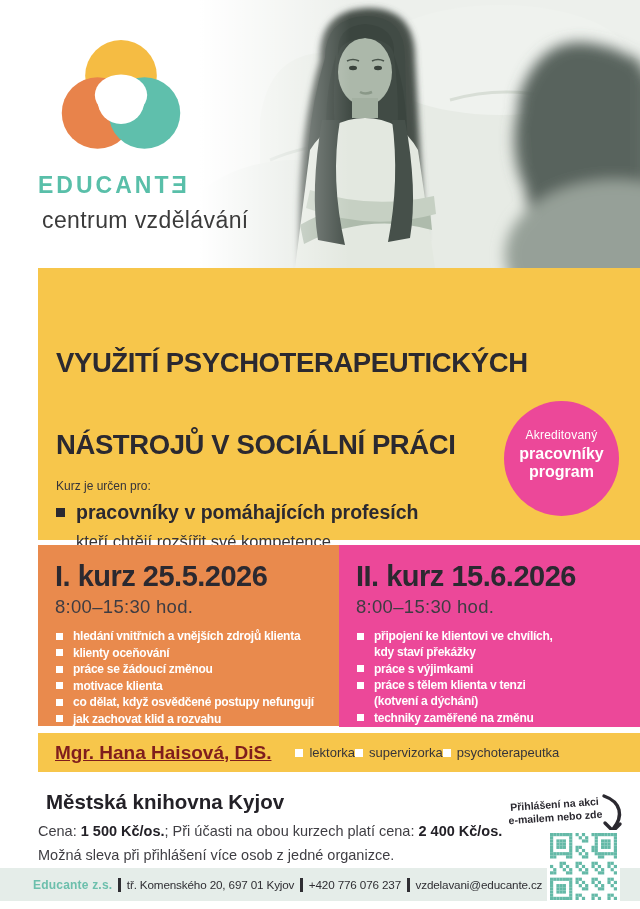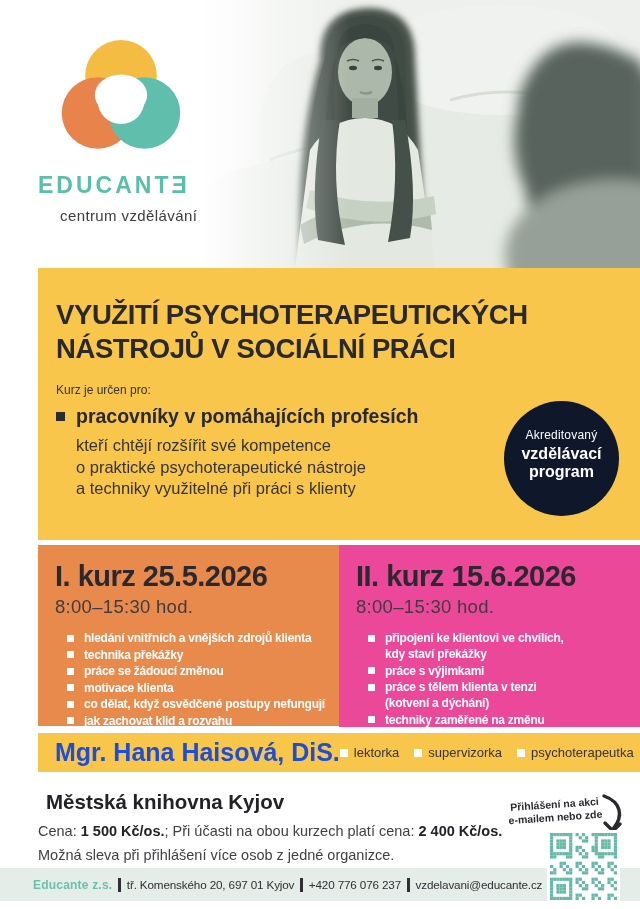--- a/index.html
+++ b/index.html
@@ -3,60 +3,60 @@
 <meta charset="utf-8">
 <style>
   html,body{margin:0;padding:0;background:#fff;}
   .poster{position:relative;width:640px;height:909px;background:#fff;overflow:hidden;
           font-family:"Liberation Sans","DejaVu Sans",sans-serif;color:#2B2930;}
 
   
   .brand{position:absolute;left:38px;top:40px;width:220px;z-index:3;}
   .logo-mark{display:block;margin-left:14px;}
   .brand-name{font-size:23px;font-weight:bold;color:#59BFA9;letter-spacing:3px;margin-top:8px;}
-  .brand-tagline{font-size:15px;color:#3B3B3B;margin:8px 0 0 22px;letter-spacing:0.4px;}
+  .brand-tagline{font-size:23px;color:#3B3B3B;margin:8px 0 0 4px;letter-spacing:0.4px;}
 
   
   .hero{position:absolute;top:0;right:0;width:440px;height:268px;z-index:1;}
   .hero svg{display:block;}
 
   
   .title-band{position:absolute;left:38px;top:268px;width:602px;height:272px;background:#F7C64B;
               box-sizing:border-box;padding:30px 18px 0;z-index:2;}
   .title-band h1{margin:0;font-size:27.5px;line-height:34px;font-weight:800;color:#2B2930;letter-spacing:-0.4px;}
-  .title-band h1 span{display:block;white-space:nowrap;}
+  .title-band h1 span{display:block;white-space:nowrap;margin-top:48px;}
   .lead{margin:17px 0 6px;font-size:12px;color:#36343A;}
   .audience{list-style:none;margin:0;padding:0;}
   .audience li{position:relative;padding-left:20px;font-size:19.5px;font-weight:bold;line-height:27px;color:#2B2930;}
   .audience .sq{position:absolute;left:0;top:9px;width:9px;height:9px;background:#2B2930;}
   .desc{margin:5px 0 0 20px;font-size:16.5px;line-height:21.5px;color:#36343A;white-space:pre-line;}
 
   
   .badge{position:absolute;left:466px;top:133px;width:115px;height:115px;border-radius:50%;
-         background:#0f172a;color:#fff;text-align:center;box-sizing:border-box;padding-top:27px;}
+         background:#ec4899;color:#fff;text-align:center;box-sizing:border-box;padding-top:27px;}
   .badge .b1{font-size:12px;letter-spacing:0.2px;}
   .badge .b2{font-size:16px;font-weight:bold;margin-top:3px;}
   .badge .b3{font-size:16px;font-weight:bold;}
 
   
   .course{position:absolute;top:545px;box-sizing:border-box;padding:14px 10px 0 17px;z-index:2;}
   .course-1{left:38px;width:323px;height:181px;background:#E98A4D;}
   .course-2{left:339px;width:301px;height:182px;background:#ec4899;}
   .course h2{margin:0;font-size:29px;line-height:34px;font-weight:800;color:#2B2930;letter-spacing:-0.5px;white-space:nowrap;}
   .course .time{font-size:18.5px;color:#3E3C42;margin:3px 0 10px;letter-spacing:0.3px;}
-  .topics{list-style:none;margin:12px;padding:0;}
+  .topics{list-style:none;margin:1px;padding:0;}
   .topics li{position:relative;padding-left:17px;font-size:12px;font-weight:bold;color:#fff;
              line-height:16px;letter-spacing:-0.25px;white-space:pre-line;margin-bottom:0.5px;}
   .topics .sq{position:absolute;left:0;top:4.5px;width:7px;height:7px;background:#fff;}
 
   
   .lect-band{position:absolute;left:38px;top:733px;width:602px;height:39px;background:#F7C64B;
              display:flex;align-items:center;box-sizing:border-box;padding-left:17px;z-index:2;}
-  .lect-name{font-size:25px;font-weight:800;color:#1d4ed8;white-space:nowrap;}
-  .roles{display:flex;gap:15px;list-style:none;padding:0;}
+  .lect-name{font-size:19px;font-weight:800;color:#7f1d1d;white-space:nowrap;text-decoration:underline;}
+  .roles{display:flex;margin-left:24px;list-style:none;padding:0;}
   .roles li{position:relative;padding-left:14px;font-size:13px;color:#36343A;white-space:nowrap;}
   .roles .sq{position:absolute;left:0;top:4px;width:8px;height:8px;background:#fff;}
 
   
   .info{position:absolute;left:38px;top:782px;width:470px;z-index:2;}
   .info h3{margin:8px;font-size:20.5px;font-weight:800;color:#232127;}
   .info p{margin:5px 0 0;font-size:14.5px;line-height:19px;color:#3F3E43;}
   .info p b{color:#232127;}
   .info .note{margin-top:9px;}
 
@@ -156,31 +156,31 @@
     </h1>
     <p class="lead">Kurz je určen pro:</p>
     <ul class="audience">
       <li><span class="sq"></span><span>pracovníky v pomáhajících profesích</span></li>
     </ul>
     <div class="desc">kteří chtějí rozšířit své kompetence
 o praktické psychoterapeutické nástroje
 a techniky využitelné při práci s klienty</div>
     <div class="badge">
       <div class="b1">Akreditovaný</div>
-      <div class="b2">vzdělávací</div>
+      <div class="b2">pracovníky</div>
       <div class="b3">program</div>
     </div>
   </section>
 
   <section class="course course-1">
     <h2>I. kurz 25.5.2026</h2>
     <div class="time">8:00–15:30 hod.</div>
     <ul class="topics">
       <li><span class="sq"></span><span>hledání vnitřních a vnějších zdrojů klienta</span></li>
-      <li><span class="sq"></span><span>technika překážky</span></li>
+      <li><span class="sq"></span><span>klienty oceňování</span></li>
       <li><span class="sq"></span><span>práce se žádoucí změnou</span></li>
       <li><span class="sq"></span><span>motivace klienta</span></li>
       <li><span class="sq"></span><span>co dělat, když osvědčené postupy nefungují</span></li>
       <li><span class="sq"></span><span>jak zachovat klid a rozvahu</span></li>
     </ul>
   </section>
 
   <section class="course course-2">
     <h2>II. kurz 15.6.2026</h2>
     <div class="time">8:00–15:30 hod.</div>

